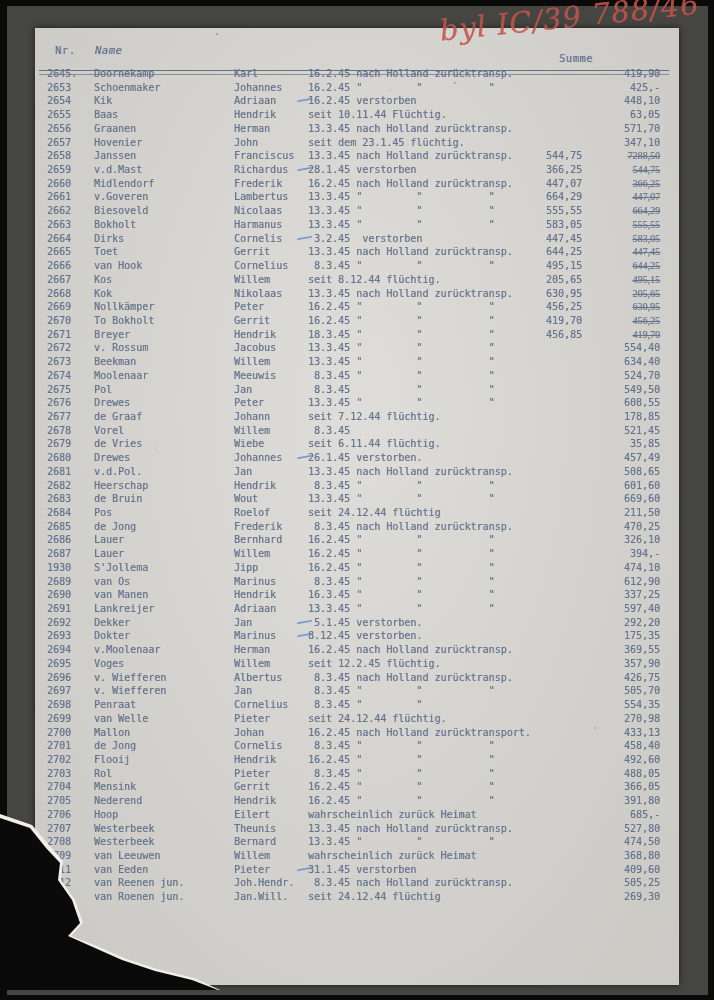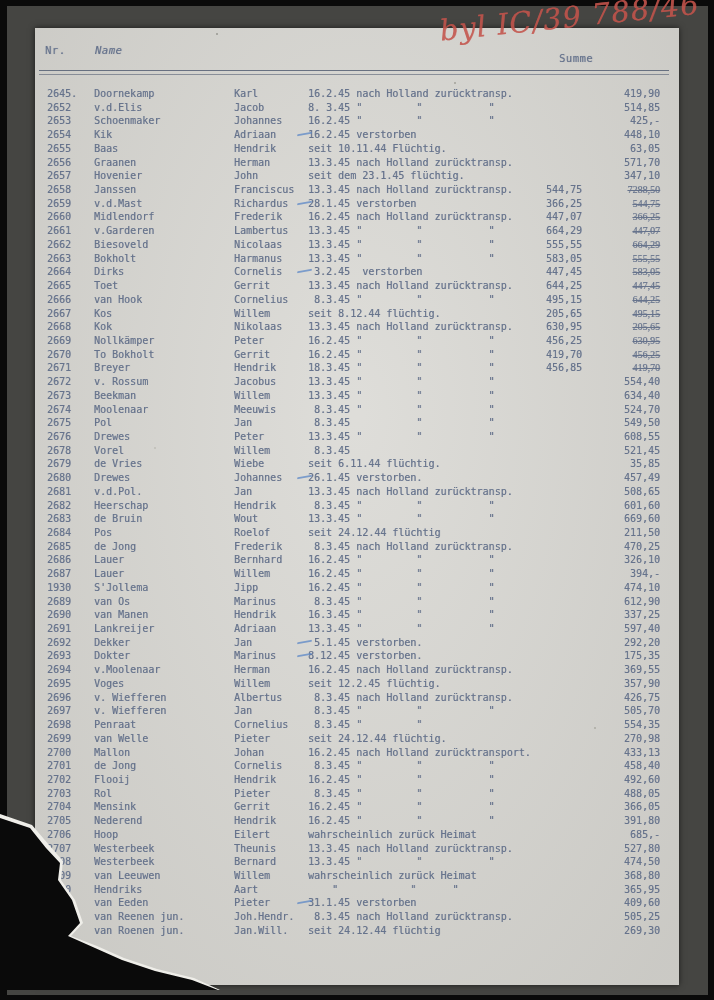--- a/index.html
+++ b/index.html
@@ -32,21 +32,21 @@
   .hdr-label{
     position:absolute;font-size:10.5px;letter-spacing:.5px;
     text-shadow:.5px 0 .7px rgba(95,110,140,.55);
   }
   .rule{
     position:absolute;left:4px;top:42px;width:630px;height:3px;
     border-top:1.4px solid rgba(86,96,116,.85);
     border-bottom:1px solid rgba(86,96,116,.6);
   }
   .rows{
-    position:absolute;left:12px;top:59px;width:613px;
+    position:absolute;left:12px;top:39px;width:613px;
   }
   .row{display:flex;height:13.72px;line-height:13.8px;font-size:10px;
     text-shadow:.45px 0 .65px rgba(95,110,140,.5);white-space:pre;}
   .c-nr{width:47px;flex:none;}
   .c-name{width:140px;flex:none;overflow:visible;}
   .c-first{width:74px;flex:none;position:relative;}
   .c-desc{width:208px;flex:none;white-space:pre;}
   .c-amt{width:66px;flex:none;text-align:right;}
   .c-old{width:78px;flex:none;text-align:right;}
   .strike{text-decoration:line-through;text-decoration-thickness:1.4px;font-family:Liberation Serif, serif;}
@@ -80,53 +80,53 @@
       75px 112px, 83px 135px, 71px 148px, 97px 158px, 124px 170px,
       157px 181px, 194px 190px, 220px 202px, 0px 202px);
   }
 </style>
 </head>
 <body>
 
 <div class="mat"></div>
 
 <div class="paper">
-  <span class="hdr-label" style="left:10px;top:16px;">Nr.</span>
+  <span class="hdr-label" style="left:20px;top:16px;">Nr.</span>
   <span class="hdr-label" style="left:60px;top:16px;font-style:italic;">Name</span>
   <span class="hdr-label" style="left:524px;top:24px;">Summe</span>
 
   <div class="rule"></div>
 
   <div class="rows">
       <div class="row"><span class="c-nr">2645.</span><span class="c-name">Doornekamp</span><span class="c-first">Karl</span><span class="c-desc">16.2.45 nach Holland zurücktransp.</span><span class="c-amt"></span><span class="c-old">419,90</span></div>
-      <div class="row"><span class="c-nr">2652</span><span class="c-name">v.d.Elis</span><span class="c-first">Jacob</span><span class="c-desc">8. 3.45 "         "           "</span><span class="c-amt"></span><span class="c-old">514,85</span></div>
       <div class="row"><span class="c-nr">2653</span><span class="c-name">Schoenmaker</span><span class="c-first">Johannes</span><span class="c-desc">16.2.45 "         "           "</span><span class="c-amt"></span><span class="c-old">425,-</span></div>
       <div class="row"><span class="c-nr">2654</span><span class="c-name">Kik</span><span class="c-first">Adriaan<span class="pencil-mark"></span></span><span class="c-desc">16.2.45 verstorben</span><span class="c-amt"></span><span class="c-old">448,10</span></div>
       <div class="row"><span class="c-nr">2655</span><span class="c-name">Baas</span><span class="c-first">Hendrik</span><span class="c-desc">seit 10.11.44 Flüchtig.</span><span class="c-amt"></span><span class="c-old">63,05</span></div>
       <div class="row"><span class="c-nr">2656</span><span class="c-name">Graanen</span><span class="c-first">Herman</span><span class="c-desc">13.3.45 nach Holland zurücktransp.</span><span class="c-amt"></span><span class="c-old">571,70</span></div>
       <div class="row"><span class="c-nr">2657</span><span class="c-name">Hovenier</span><span class="c-first">John</span><span class="c-desc">seit dem 23.1.45 flüchtig.</span><span class="c-amt"></span><span class="c-old">347,10</span></div>
       <div class="row"><span class="c-nr">2658</span><span class="c-name">Janssen</span><span class="c-first">Franciscus</span><span class="c-desc">13.3.45 nach Holland zurücktransp.</span><span class="c-amt">544,75</span><span class="c-old strike">7288,50</span></div>
       <div class="row"><span class="c-nr">2659</span><span class="c-name">v.d.Mast</span><span class="c-first">Richardus<span class="pencil-mark"></span></span><span class="c-desc">28.1.45 verstorben</span><span class="c-amt">366,25</span><span class="c-old strike">544,75</span></div>
       <div class="row"><span class="c-nr">2660</span><span class="c-name">Midlendorf</span><span class="c-first">Frederik</span><span class="c-desc">16.2.45 nach Holland zurücktransp.</span><span class="c-amt">447,07</span><span class="c-old strike">366,25</span></div>
-      <div class="row"><span class="c-nr">2661</span><span class="c-name">v.Garderen</span><span class="c-first">Lambertus</span><span class="c-desc">13.3.45 "         "           "</span><span class="c-amt">664,29</span><span class="c-old strike">447,07</span></div>
+      <div class="row"><span class="c-nr">2661</span><span class="c-name">v.Goveren</span><span class="c-first">Lambertus</span><span class="c-desc">13.3.45 "         "           "</span><span class="c-amt">664,29</span><span class="c-old strike">447,07</span></div>
       <div class="row"><span class="c-nr">2662</span><span class="c-name">Biesoveld</span><span class="c-first">Nicolaas</span><span class="c-desc">13.3.45 "         "           "</span><span class="c-amt">555,55</span><span class="c-old strike">664,29</span></div>
       <div class="row"><span class="c-nr">2663</span><span class="c-name">Bokholt</span><span class="c-first">Harmanus</span><span class="c-desc">13.3.45 "         "           "</span><span class="c-amt">583,05</span><span class="c-old strike">555,55</span></div>
       <div class="row"><span class="c-nr">2664</span><span class="c-name">Dirks</span><span class="c-first">Cornelis<span class="pencil-mark"></span></span><span class="c-desc"> 3.2.45  verstorben</span><span class="c-amt">447,45</span><span class="c-old strike">583,05</span></div>
       <div class="row"><span class="c-nr">2665</span><span class="c-name">Toet</span><span class="c-first">Gerrit</span><span class="c-desc">13.3.45 nach Holland zurücktransp.</span><span class="c-amt">644,25</span><span class="c-old strike">447,45</span></div>
       <div class="row"><span class="c-nr">2666</span><span class="c-name">van Hook</span><span class="c-first">Cornelius</span><span class="c-desc"> 8.3.45 "         "           "</span><span class="c-amt">495,15</span><span class="c-old strike">644,25</span></div>
       <div class="row"><span class="c-nr">2667</span><span class="c-name">Kos</span><span class="c-first">Willem</span><span class="c-desc">seit 8.12.44 flüchtig.</span><span class="c-amt">205,65</span><span class="c-old strike">495,15</span></div>
       <div class="row"><span class="c-nr">2668</span><span class="c-name">Kok</span><span class="c-first">Nikolaas</span><span class="c-desc">13.3.45 nach Holland zurücktransp.</span><span class="c-amt">630,95</span><span class="c-old strike">205,65</span></div>
       <div class="row"><span class="c-nr">2669</span><span class="c-name">Nollkämper</span><span class="c-first">Peter</span><span class="c-desc">16.2.45 "         "           "</span><span class="c-amt">456,25</span><span class="c-old strike">630,95</span></div>
       <div class="row"><span class="c-nr">2670</span><span class="c-name">To Bokholt</span><span class="c-first">Gerrit</span><span class="c-desc">16.2.45 "         "           "</span><span class="c-amt">419,70</span><span class="c-old strike">456,25</span></div>
       <div class="row"><span class="c-nr">2671</span><span class="c-name">Breyer</span><span class="c-first">Hendrik</span><span class="c-desc">18.3.45 "         "           "</span><span class="c-amt">456,85</span><span class="c-old strike">419,70</span></div>
       <div class="row"><span class="c-nr">2672</span><span class="c-name">v. Rossum</span><span class="c-first">Jacobus</span><span class="c-desc">13.3.45 "         "           "</span><span class="c-amt"></span><span class="c-old">554,40</span></div>
       <div class="row"><span class="c-nr">2673</span><span class="c-name">Beekman</span><span class="c-first">Willem</span><span class="c-desc">13.3.45 "         "           "</span><span class="c-amt"></span><span class="c-old">634,40</span></div>
       <div class="row"><span class="c-nr">2674</span><span class="c-name">Moolenaar</span><span class="c-first">Meeuwis</span><span class="c-desc"> 8.3.45 "         "           "</span><span class="c-amt"></span><span class="c-old">524,70</span></div>
       <div class="row"><span class="c-nr">2675</span><span class="c-name">Pol</span><span class="c-first">Jan</span><span class="c-desc"> 8.3.45           "           "</span><span class="c-amt"></span><span class="c-old">549,50</span></div>
       <div class="row"><span class="c-nr">2676</span><span class="c-name">Drewes</span><span class="c-first">Peter</span><span class="c-desc">13.3.45 "         "           "</span><span class="c-amt"></span><span class="c-old">608,55</span></div>
+      <div class="row"><span class="c-nr">2677</span><span class="c-name">de Graaf</span><span class="c-first">Johann</span><span class="c-desc">seit 7.12.44 flüchtig.</span><span class="c-amt"></span><span class="c-old">178,85</span></div>
       <div class="row"><span class="c-nr">2678</span><span class="c-name">Vorel</span><span class="c-first">Willem</span><span class="c-desc"> 8.3.45</span><span class="c-amt"></span><span class="c-old">521,45</span></div>
       <div class="row"><span class="c-nr">2679</span><span class="c-name">de Vries</span><span class="c-first">Wiebe</span><span class="c-desc">seit 6.11.44 flüchtig.</span><span class="c-amt"></span><span class="c-old">35,85</span></div>
       <div class="row"><span class="c-nr">2680</span><span class="c-name">Drewes</span><span class="c-first">Johannes<span class="pencil-mark"></span></span><span class="c-desc">26.1.45 verstorben.</span><span class="c-amt"></span><span class="c-old">457,49</span></div>
       <div class="row"><span class="c-nr">2681</span><span class="c-name">v.d.Pol.</span><span class="c-first">Jan</span><span class="c-desc">13.3.45 nach Holland zurücktransp.</span><span class="c-amt"></span><span class="c-old">508,65</span></div>
       <div class="row"><span class="c-nr">2682</span><span class="c-name">Heerschap</span><span class="c-first">Hendrik</span><span class="c-desc"> 8.3.45 "         "           "</span><span class="c-amt"></span><span class="c-old">601,60</span></div>
       <div class="row"><span class="c-nr">2683</span><span class="c-name">de Bruin</span><span class="c-first">Wout</span><span class="c-desc">13.3.45 "         "           "</span><span class="c-amt"></span><span class="c-old">669,60</span></div>
       <div class="row"><span class="c-nr">2684</span><span class="c-name">Pos</span><span class="c-first">Roelof</span><span class="c-desc">seit 24.12.44 flüchtig</span><span class="c-amt"></span><span class="c-old">211,50</span></div>
       <div class="row"><span class="c-nr">2685</span><span class="c-name">de Jong</span><span class="c-first">Frederik</span><span class="c-desc"> 8.3.45 nach Holland zurücktransp.</span><span class="c-amt"></span><span class="c-old">470,25</span></div>
       <div class="row"><span class="c-nr">2686</span><span class="c-name">Lauer</span><span class="c-first">Bernhard</span><span class="c-desc">16.2.45 "         "           "</span><span class="c-amt"></span><span class="c-old">326,10</span></div>
       <div class="row"><span class="c-nr">2687</span><span class="c-name">Lauer</span><span class="c-first">Willem</span><span class="c-desc">16.2.45 "         "           "</span><span class="c-amt"></span><span class="c-old">394,-</span></div>
@@ -145,21 +145,20 @@
       <div class="row"><span class="c-nr">2700</span><span class="c-name">Mallon</span><span class="c-first">Johan</span><span class="c-desc">16.2.45 nach Holland zurücktransport.</span><span class="c-amt"></span><span class="c-old">433,13</span></div>
       <div class="row"><span class="c-nr">2701</span><span class="c-name">de Jong</span><span class="c-first">Cornelis</span><span class="c-desc"> 8.3.45 "         "           "</span><span class="c-amt"></span><span class="c-old">458,40</span></div>
       <div class="row"><span class="c-nr">2702</span><span class="c-name">Flooij</span><span class="c-first">Hendrik</span><span class="c-desc">16.2.45 "         "           "</span><span class="c-amt"></span><span class="c-old">492,60</span></div>
       <div class="row"><span class="c-nr">2703</span><span class="c-name">Rol</span><span class="c-first">Pieter</span><span class="c-desc"> 8.3.45 "         "           "</span><span class="c-amt"></span><span class="c-old">488,05</span></div>
       <div class="row"><span class="c-nr">2704</span><span class="c-name">Mensink</span><span class="c-first">Gerrit</span><span class="c-desc">16.2.45 "         "           "</span><span class="c-amt"></span><span class="c-old">366,05</span></div>
       <div class="row"><span class="c-nr">2705</span><span class="c-name">Nederend</span><span class="c-first">Hendrik</span><span class="c-desc">16.2.45 "         "           "</span><span class="c-amt"></span><span class="c-old">391,80</span></div>
       <div class="row"><span class="c-nr">2706</span><span class="c-name">Hoop</span><span class="c-first">Eilert</span><span class="c-desc">wahrscheinlich zurück Heimat</span><span class="c-amt"></span><span class="c-old">685,-</span></div>
       <div class="row"><span class="c-nr">2707</span><span class="c-name">Westerbeek</span><span class="c-first">Theunis</span><span class="c-desc">13.3.45 nach Holland zurücktransp.</span><span class="c-amt"></span><span class="c-old">527,80</span></div>
       <div class="row"><span class="c-nr">2708</span><span class="c-name">Westerbeek</span><span class="c-first">Bernard</span><span class="c-desc">13.3.45 "         "           "</span><span class="c-amt"></span><span class="c-old">474,50</span></div>
       <div class="row"><span class="c-nr">2709</span><span class="c-name">van Leeuwen</span><span class="c-first">Willem</span><span class="c-desc">wahrscheinlich zurück Heimat</span><span class="c-amt"></span><span class="c-old">368,80</span></div>
-      <div class="row"><span class="c-nr">2710</span><span class="c-name">Hendriks</span><span class="c-first">Aart</span><span class="c-desc">    "            "      "</span><span class="c-amt"></span><span class="c-old">365,95</span></div>
       <div class="row"><span class="c-nr">2711</span><span class="c-name">van Eeden</span><span class="c-first">Pieter<span class="pencil-mark"></span></span><span class="c-desc">31.1.45 verstorben</span><span class="c-amt"></span><span class="c-old">409,60</span></div>
       <div class="row"><span class="c-nr">2712</span><span class="c-name">van Reenen jun.</span><span class="c-first">Joh.Hendr.</span><span class="c-desc"> 8.3.45 nach Holland zurücktransp.</span><span class="c-amt"></span><span class="c-old">505,25</span></div>
       <div class="row"><span class="c-nr">2713</span><span class="c-name">van Roenen jun.</span><span class="c-first">Jan.Will.</span><span class="c-desc">seit 24.12.44 flüchtig</span><span class="c-amt"></span><span class="c-old">269,30</span></div>
     </div>
 
   <div class="tear-edge"></div>
   <div class="tear"></div>
 </div>
 
 <div class="red-annotation">byl IC/39 788/46</div>

